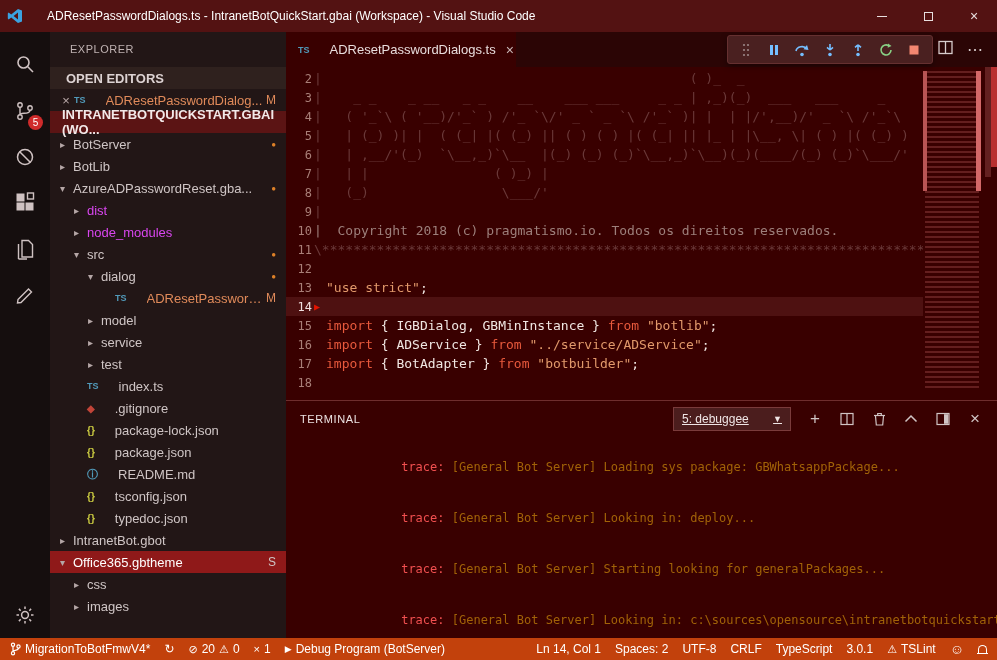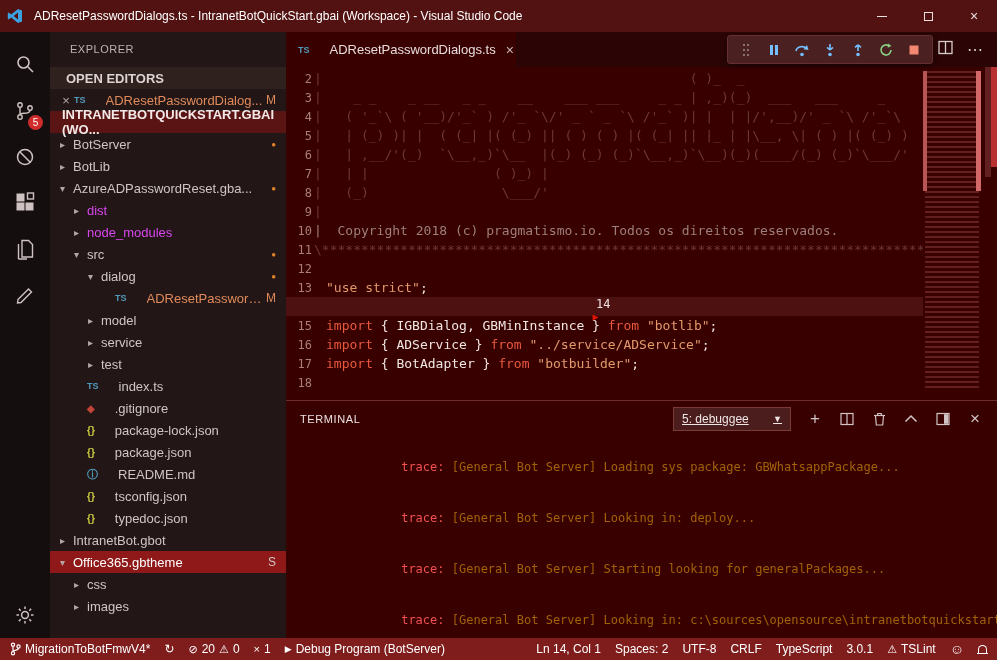--- a/index.html
+++ b/index.html
@@ -4,21 +4,21 @@
 <style>
   * { margin:0; padding:0; box-sizing:border-box; }
   html,body { width:997px; height:660px; overflow:hidden; background:#1e1e1e;
               font-family:"Liberation Sans", sans-serif; }
   .window { width:997px; height:660px; display:flex; flex-direction:column; position:relative; }
 
   
   .titlebar { height:32px; background:#531212; color:#fff; display:flex; align-items:center;
               font-size:12px; flex-shrink:0; }
   .titlebar .logo { width:30px; display:flex; justify-content:center; }
-  .title-text { margin-left:4px; white-space:nowrap; }
+  .title-text { margin-left:17px; white-space:nowrap; }
   .win-controls { margin-left:auto; display:flex; height:32px; }
   .win-btn { width:46px; display:flex; align-items:center; justify-content:center; color:#e8dede; font-size:14px; }
   .glyph-min { display:inline-block; width:10px; border-top:1px solid #e8dede; }
   .glyph-max { display:inline-block; width:9px; height:9px; border:1px solid #e8dede; }
 
   
   .app { flex:1; display:flex; min-height:0; }
 
   
   .activitybar { width:50px; background:#150e0e; display:flex; flex-direction:column; align-items:center;
@@ -87,21 +87,21 @@
                  font-family:"DejaVu Sans Mono", monospace; font-size:13px; }
   .code { position:absolute; inset:0 74px 0 0; padding-top:2px; overflow:hidden; }
   .cline { height:19px; display:flex; align-items:center; white-space:pre; }
   .lnum { width:40px; flex-shrink:0; text-align:right; padding-right:14px; color:#a97f78; font-size:12px; }
   .larrow { display:inline-block; width:12px; margin-left:-12px; color:#e51400; font-size:10px; }
   .tok-kw { color:#e8593c; }
   .tok-str { color:#e2996b; }
   .tok-plain { color:#f0e6e2; }
   .cline[data-v="art"] .lm { color:#6b3939; }
   .cline[data-v="cmt"] .lm { color:#9d7f7b; }
-  .cline[data-v="cur"] { background:#4e1111;flex-direction:column; }
+  .cline[data-v="cur"] { background:#4e1111; }
   .cline[data-v="cur"] .lnum { color:#f0e0e0; }
 
   .minimap { position:absolute; top:0; right:14px; width:60px; height:100%; }
   .mm-tex { position:absolute; top:4px; left:2px; right:4px; height:318px;
             background:repeating-linear-gradient(to bottom, rgba(170,80,80,.38) 0 2px, transparent 2px 5px); }
   .mm-hot { position:absolute; top:4px; right:2px; width:5px; height:120px; background:#d36868; }
   .mm-hot2 { position:absolute; top:4px; left:0; width:4px; height:120px; background:#b85555; }
   .scrollbar { position:absolute; top:0; right:0; width:14px; height:100%; }
   .sb-thumb { position:absolute; top:0; left:2px; width:6px; height:110px; background:rgba(150,70,70,.45); }
   .sb-ruler { position:absolute; top:0; right:0; width:6px; height:100px; background:#b83030; }
@@ -116,21 +116,21 @@
                  font-size:12px; display:flex; align-items:center; padding:0 8px;text-decoration:underline; }
   .term-select .sel-arrow { margin-left:auto; font-size:9px; }
   .panel-icon { width:16px; height:16px; display:flex; align-items:center; justify-content:center; font-size:15px; }
   .terminal { flex:1; padding:6px 14px 0; font-family:"DejaVu Sans Mono", monospace; font-size:12px;
               line-height:17px; overflow:hidden; }
   .tline { white-space:pre; }
   .tprefix { color:#f25050; }
   .ttext { color:#a16207; }
 
   
-  .statusbar { height:22px; background:#7f1d1d; color:#fff; display:flex; align-items:center;
+  .statusbar { height:22px; background:#c2410c; color:#fff; display:flex; align-items:center;
                font-size:12px; padding:0 10px; flex-shrink:0; }
   .sb-item { display:flex; align-items:center; gap:4px; margin-right:14px; white-space:nowrap; }
   .sb-right { margin-left:auto; display:flex; align-items:center; }
   .sb-right .sb-item { margin-right:0; margin-left:14px; }
   .sb-ico { font-size:11px; }
   .bell { width:9px; height:8px; border:1px solid #fff; border-bottom:none; border-radius:5px 5px 0 0;
           position:relative; display:inline-block; }
   .bell::after { content:""; position:absolute; left:-2px; right:-2px; bottom:-1px; height:1px; background:#fff; }
 </style>
 </head>

